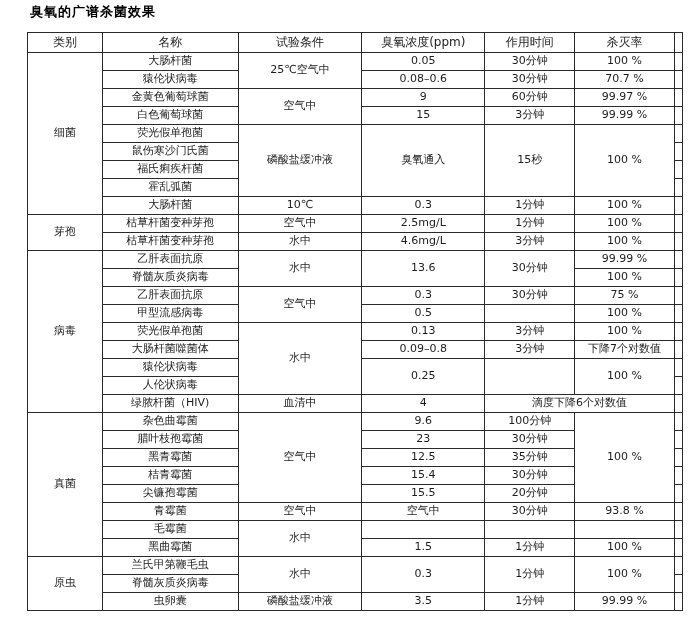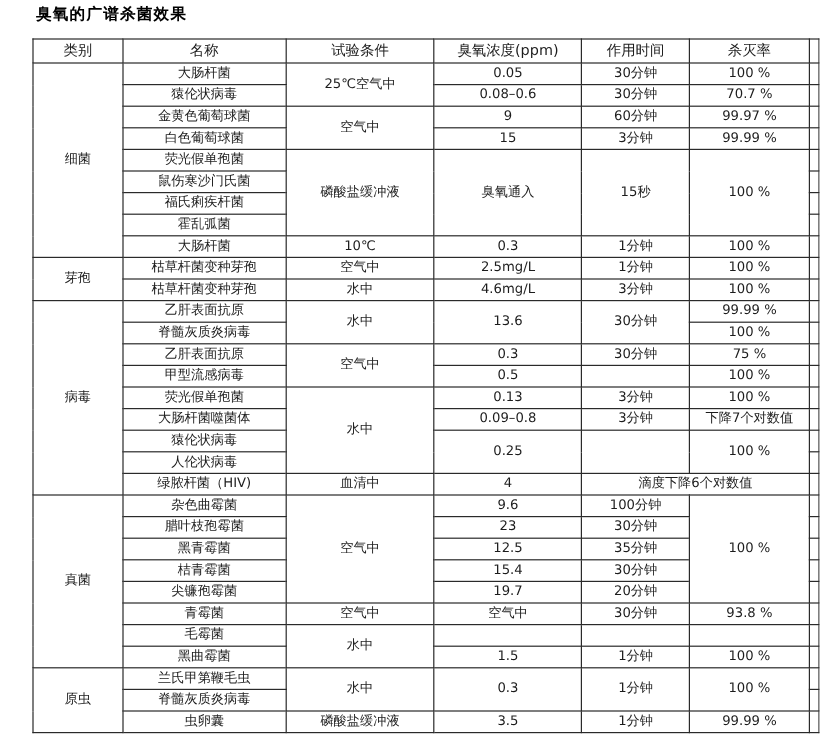--- a/index.html
+++ b/index.html
@@ -245,21 +245,21 @@
           <td class="sliver"></td>
         </tr>
         <tr>
           <td>桔青霉菌</td>
           <td>15.4</td>
           <td>30分钟</td>
           <td class="sliver"></td>
         </tr>
         <tr>
           <td>尖镰孢霉菌</td>
-          <td>19.7</td>
+          <td>15.5</td>
           <td>20分钟</td>
           <td class="sliver"></td>
         </tr>
         <tr>
           <td>青霉菌</td>
           <td>空气中</td>
           <td>空气中</td>
           <td>30分钟</td>
           <td>93.8 %</td>
           <td class="sliver"></td>

